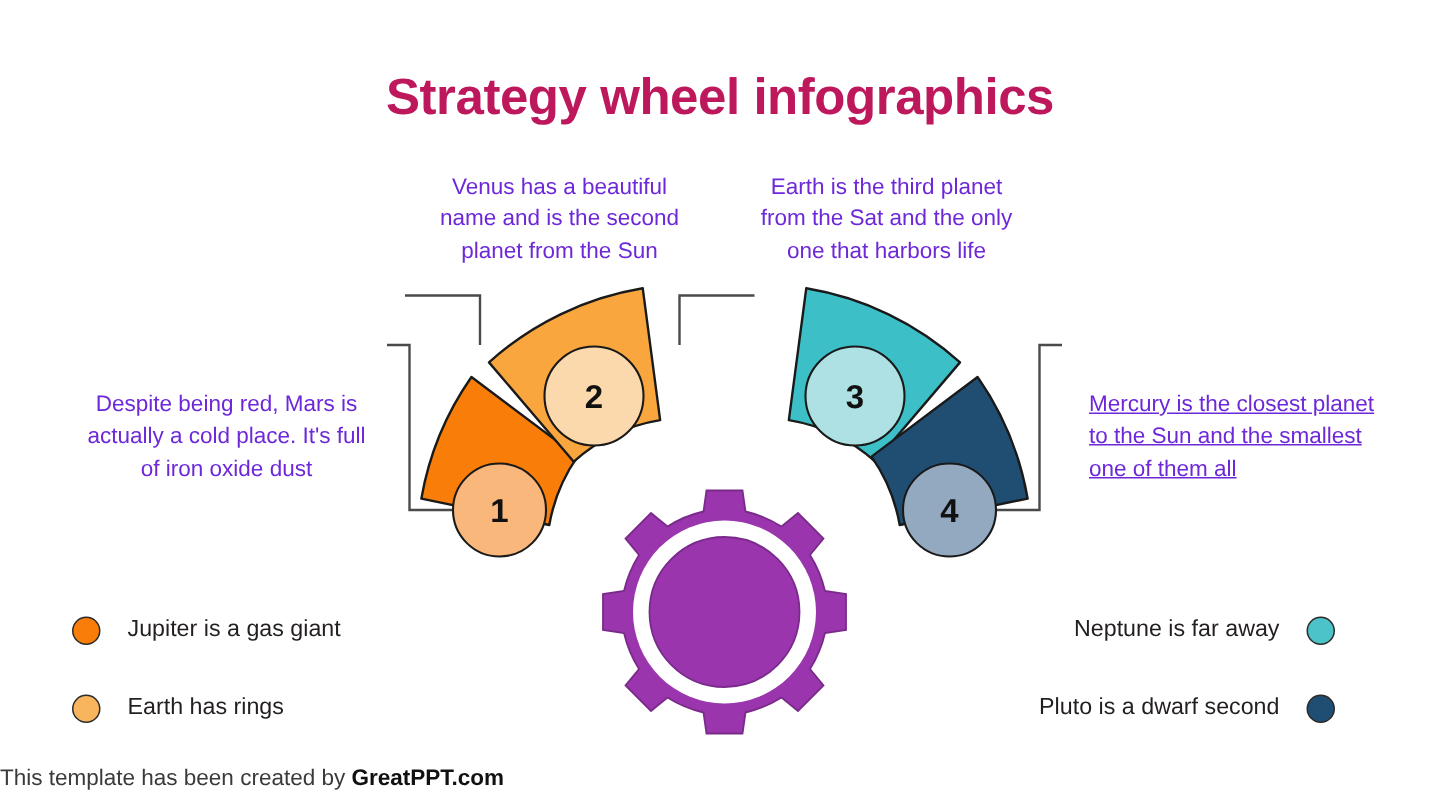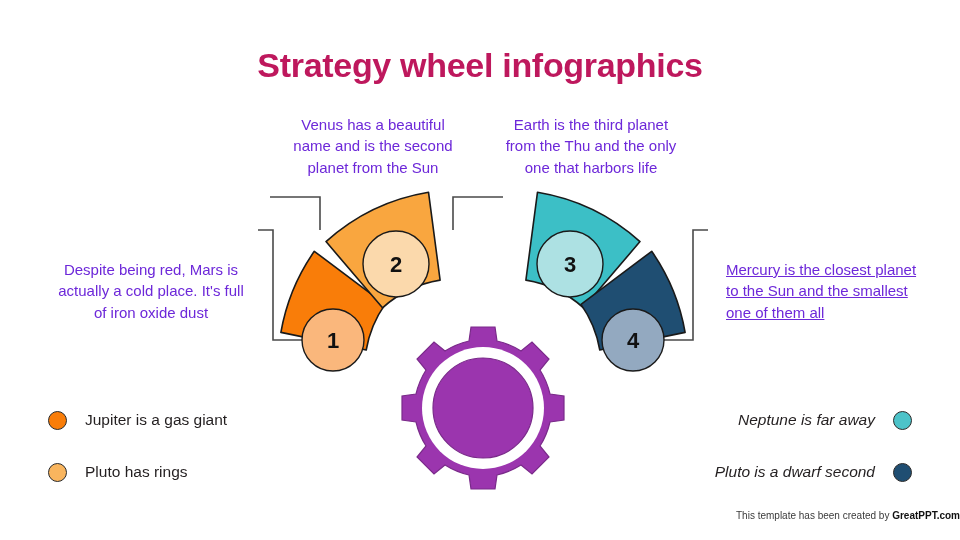--- a/index.html
+++ b/index.html
@@ -92,43 +92,43 @@
     height: 19px;
     border-radius: 50%;
     border: 1px solid #2b2b2b;
     flex: 0 0 auto;
     box-sizing: border-box;
   }
   .legend-left .dot  { margin-right: 18px; }
   .legend-right .dot { margin-left: 18px; }
 
   #legend-left  { left: 48px;  top: 404px; width: 260px; text-align: center; }
-  #legend-right { left: 652px; top: 404px; width: 260px; font-style: italic; }
+  #legend-right { left: 630px; top: 404px; width: 260px; }
 
   
   .footer {
     position: absolute;
     left: 0;
     top: 510px;
     width: 960px;
-    text-align: right;
-    font-size: 10px;
+    text-align: left;
+    font-size: 15px;
     color: #3a3a3a;
   }
   .footer b { font-weight: bold; color: #111111; }
 </style>
 </head>
 <body>
 
 <div id="slide">
 
   <div class="title">Strategy wheel infographics</div>
 
   <div class="desc top" id="desc-venus">Venus has a beautiful name and is the second planet from the Sun</div>
-  <div class="desc top" id="desc-earth">Earth is the third planet from the Thu and the only one that harbors life</div>
+  <div class="desc top" id="desc-earth">Earth is the third planet from the Sat and the only one that harbors life</div>
   <div class="desc left" id="desc-mars">Despite being red, Mars is actually a cold place. It's full of iron oxide dust</div>
   <div class="desc right" id="desc-mercury">Mercury is the closest planet to the Sun and the smallest one of them all</div>
 
   <svg id="wheel" viewBox="0 0 450 330">
 
     <g fill="none" stroke="#4a4a4a" stroke-width="1.6">
       <path d="M -5 45 L 15 45 L 15 155 L 78 155"></path>
       <path d="M 12 12 L 62 12 L 62 27 L 62 45"></path>
       <path d="M 245 12 L 195 12 L 195 27 L 195 45"></path>
       <path d="M 455 45 L 435 45 L 435 155 L 372 155"></path>
@@ -196,21 +196,21 @@
     </g>
   </svg>
 
   <div class="legend legend-left" id="legend-left">
     <div class="legend-row">
       <span class="dot" id="dot-jupiter" style="background: rgb(249, 125, 9);"></span>
       <span>Jupiter is a gas giant</span>
     </div>
     <div class="legend-row" style="margin-top:20px;">
       <span class="dot" id="dot-saturn" style="background: rgb(249, 181, 94);"></span>
-      <span>Pluto has rings</span>
+      <span>Earth has rings</span>
     </div>
   </div>
 
   <div class="legend legend-right" id="legend-right">
     <div class="legend-row">
       <span>Neptune is far away</span>
       <span class="dot" id="dot-neptune" style="background: rgb(76, 195, 201);"></span>
     </div>
     <div class="legend-row" style="margin-top:20px;">
       <span>Pluto is a dwarf second</span>

